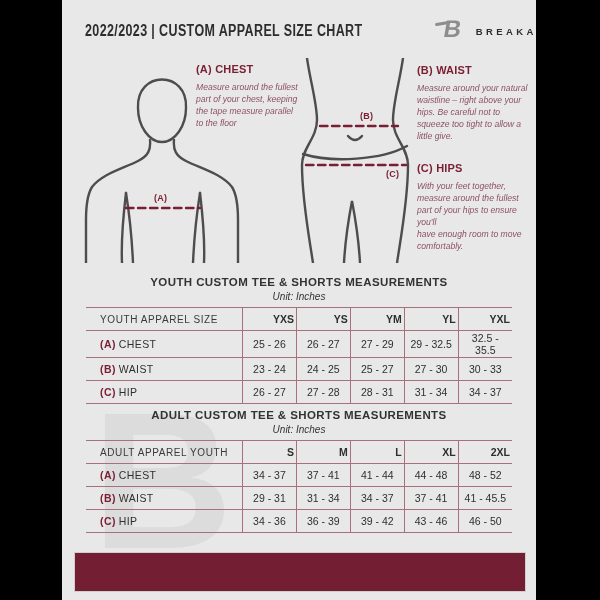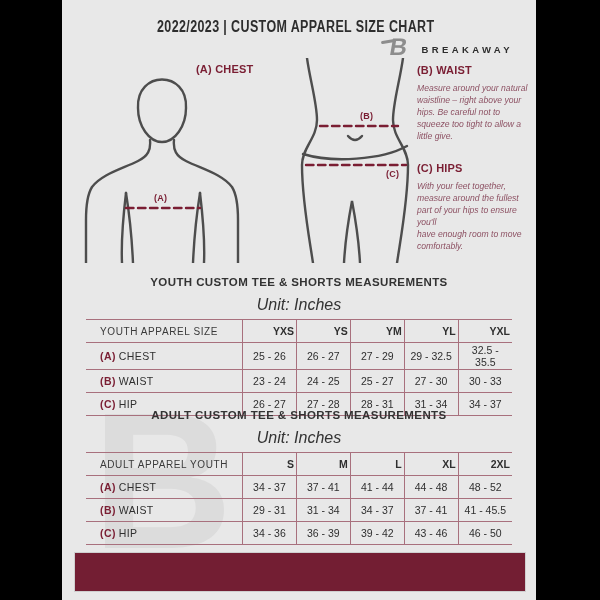--- a/index.html
+++ b/index.html
@@ -2,21 +2,21 @@
 <html><head>
 <meta charset="utf-8">
 <style>
   html,body{margin:0;padding:0;background:#000;}
   body{width:600px;height:600px;position:relative;overflow:hidden;
        font-family:"Liberation Sans",sans-serif;-webkit-font-smoothing:antialiased;}
   .page{position:absolute;left:62px;top:0;width:474px;height:600px;
         background:#e8e8e8;overflow:hidden;}
   
   .header{position:absolute;top:18px;left:23px;right:23px;display:flex;
-          justify-content:space-between;align-items:flex-end;z-index:2;flex-direction:column;}
+          justify-content:space-between;align-items:center;z-index:2;}
   .doc-title{display:inline-block;font-weight:bold;font-size:16px;color:#2d2d2d;
              letter-spacing:.5px;transform:scaleX(.78);transform-origin:left center;
              white-space:nowrap;}
   .logo-wrap{display:flex;align-items:center;gap:9px;}
   .logo-b-box{position:relative;width:26px;height:26px;}
   .logo-bar{position:absolute;left:-6px;top:4px;width:15px;height:3px;
             background:#8d8d8d;border-radius:2px;transform:rotate(-10deg);}
   .logo-b{position:absolute;left:3px;top:-3px;font-size:24px;font-weight:bold;
           color:#8d8d8d;transform:skewX(-10deg);}
   .brand-name{font-size:9.5px;font-weight:bold;letter-spacing:3.4px;color:#2d2d2d;}
@@ -29,21 +29,21 @@
               letter-spacing:.3px;z-index:2;}
   .inst{position:absolute;z-index:2;}
   .inst-head{font-size:11px;font-weight:bold;color:#7a1e33;letter-spacing:.2px;
              margin:0 0 6px 0;}
   .inst-body{font-size:8.6px;font-style:italic;color:#8d5163;line-height:1.4;
              margin:0;white-space:pre-line;}
   
   .sec{position:absolute;left:0;right:0;text-align:center;z-index:1;}
   .sec-title{font-size:11.5px;font-weight:bold;color:#333;letter-spacing:.4px;
              line-height:15px;margin:0;}
-  .sec-unit{font-size:16px;font-style:italic;color:#333;line-height:13px;margin:8px;}
+  .sec-unit{font-size:10px;font-style:italic;color:#333;line-height:13px;margin:0;}
   table.sizes{width:426px;margin:4px auto 0;border-collapse:collapse;
               table-layout:fixed;background:transparent;}
   table.sizes th,table.sizes td{border-top:1.5px solid #a8707d;
               border-bottom:1.5px solid #a8707d;border-left:1px solid #a8707d;
               height:20px;padding:1px 2px;font-size:10.5px;color:#2f2f2f;
               text-align:center;vertical-align:middle;}
   table.sizes tr > :first-child{border-left:none;width:140px;text-align:left;
               padding-left:14px;}
   table.sizes thead th{font-weight:bold;text-align:right;}
   table.sizes thead th:first-child{font-weight:normal;font-size:10px;
@@ -95,20 +95,21 @@
       <path d="M 9,96 C 38,105 88,102 113,88"></path>
       <path d="M 50,205 C 51,186 54,164 58,143 C 62,164 65,186 66,205"></path>
       <path class="dash" d="M 26,68 L 104,68"></path>
       <path class="dash" d="M 12,107 L 112,107"></path>
     </svg>
     <span class="diag-label" style="left:298px;top:53px;">(B)</span>
     <span class="diag-label" style="left:324px;top:111px;">(C)</span>
 
     <div class="inst" style="left:134px;top:5px;width:104px;">
       <p class="inst-head">(A) CHEST</p>
+      <p class="inst-body">Measure around the fullest part of your chest, keeping the tape measure parallel to the floor</p>
     </div>
     <div class="inst" style="left:355px;top:6px;width:112px;">
       <p class="inst-head">(B) WAIST</p>
       <p class="inst-body">Measure around your natural waistline – right above your hips. Be careful not to squeeze too tight to allow a little give.</p>
     </div>
     <div class="inst" style="left:355px;top:104px;width:114px;">
       <p class="inst-head">(C) HIPS</p>
       <p class="inst-body">With your feet together, measure around the fullest part of your hips to ensure you'll
 have enough room to move comfortably.</p>
     </div>

